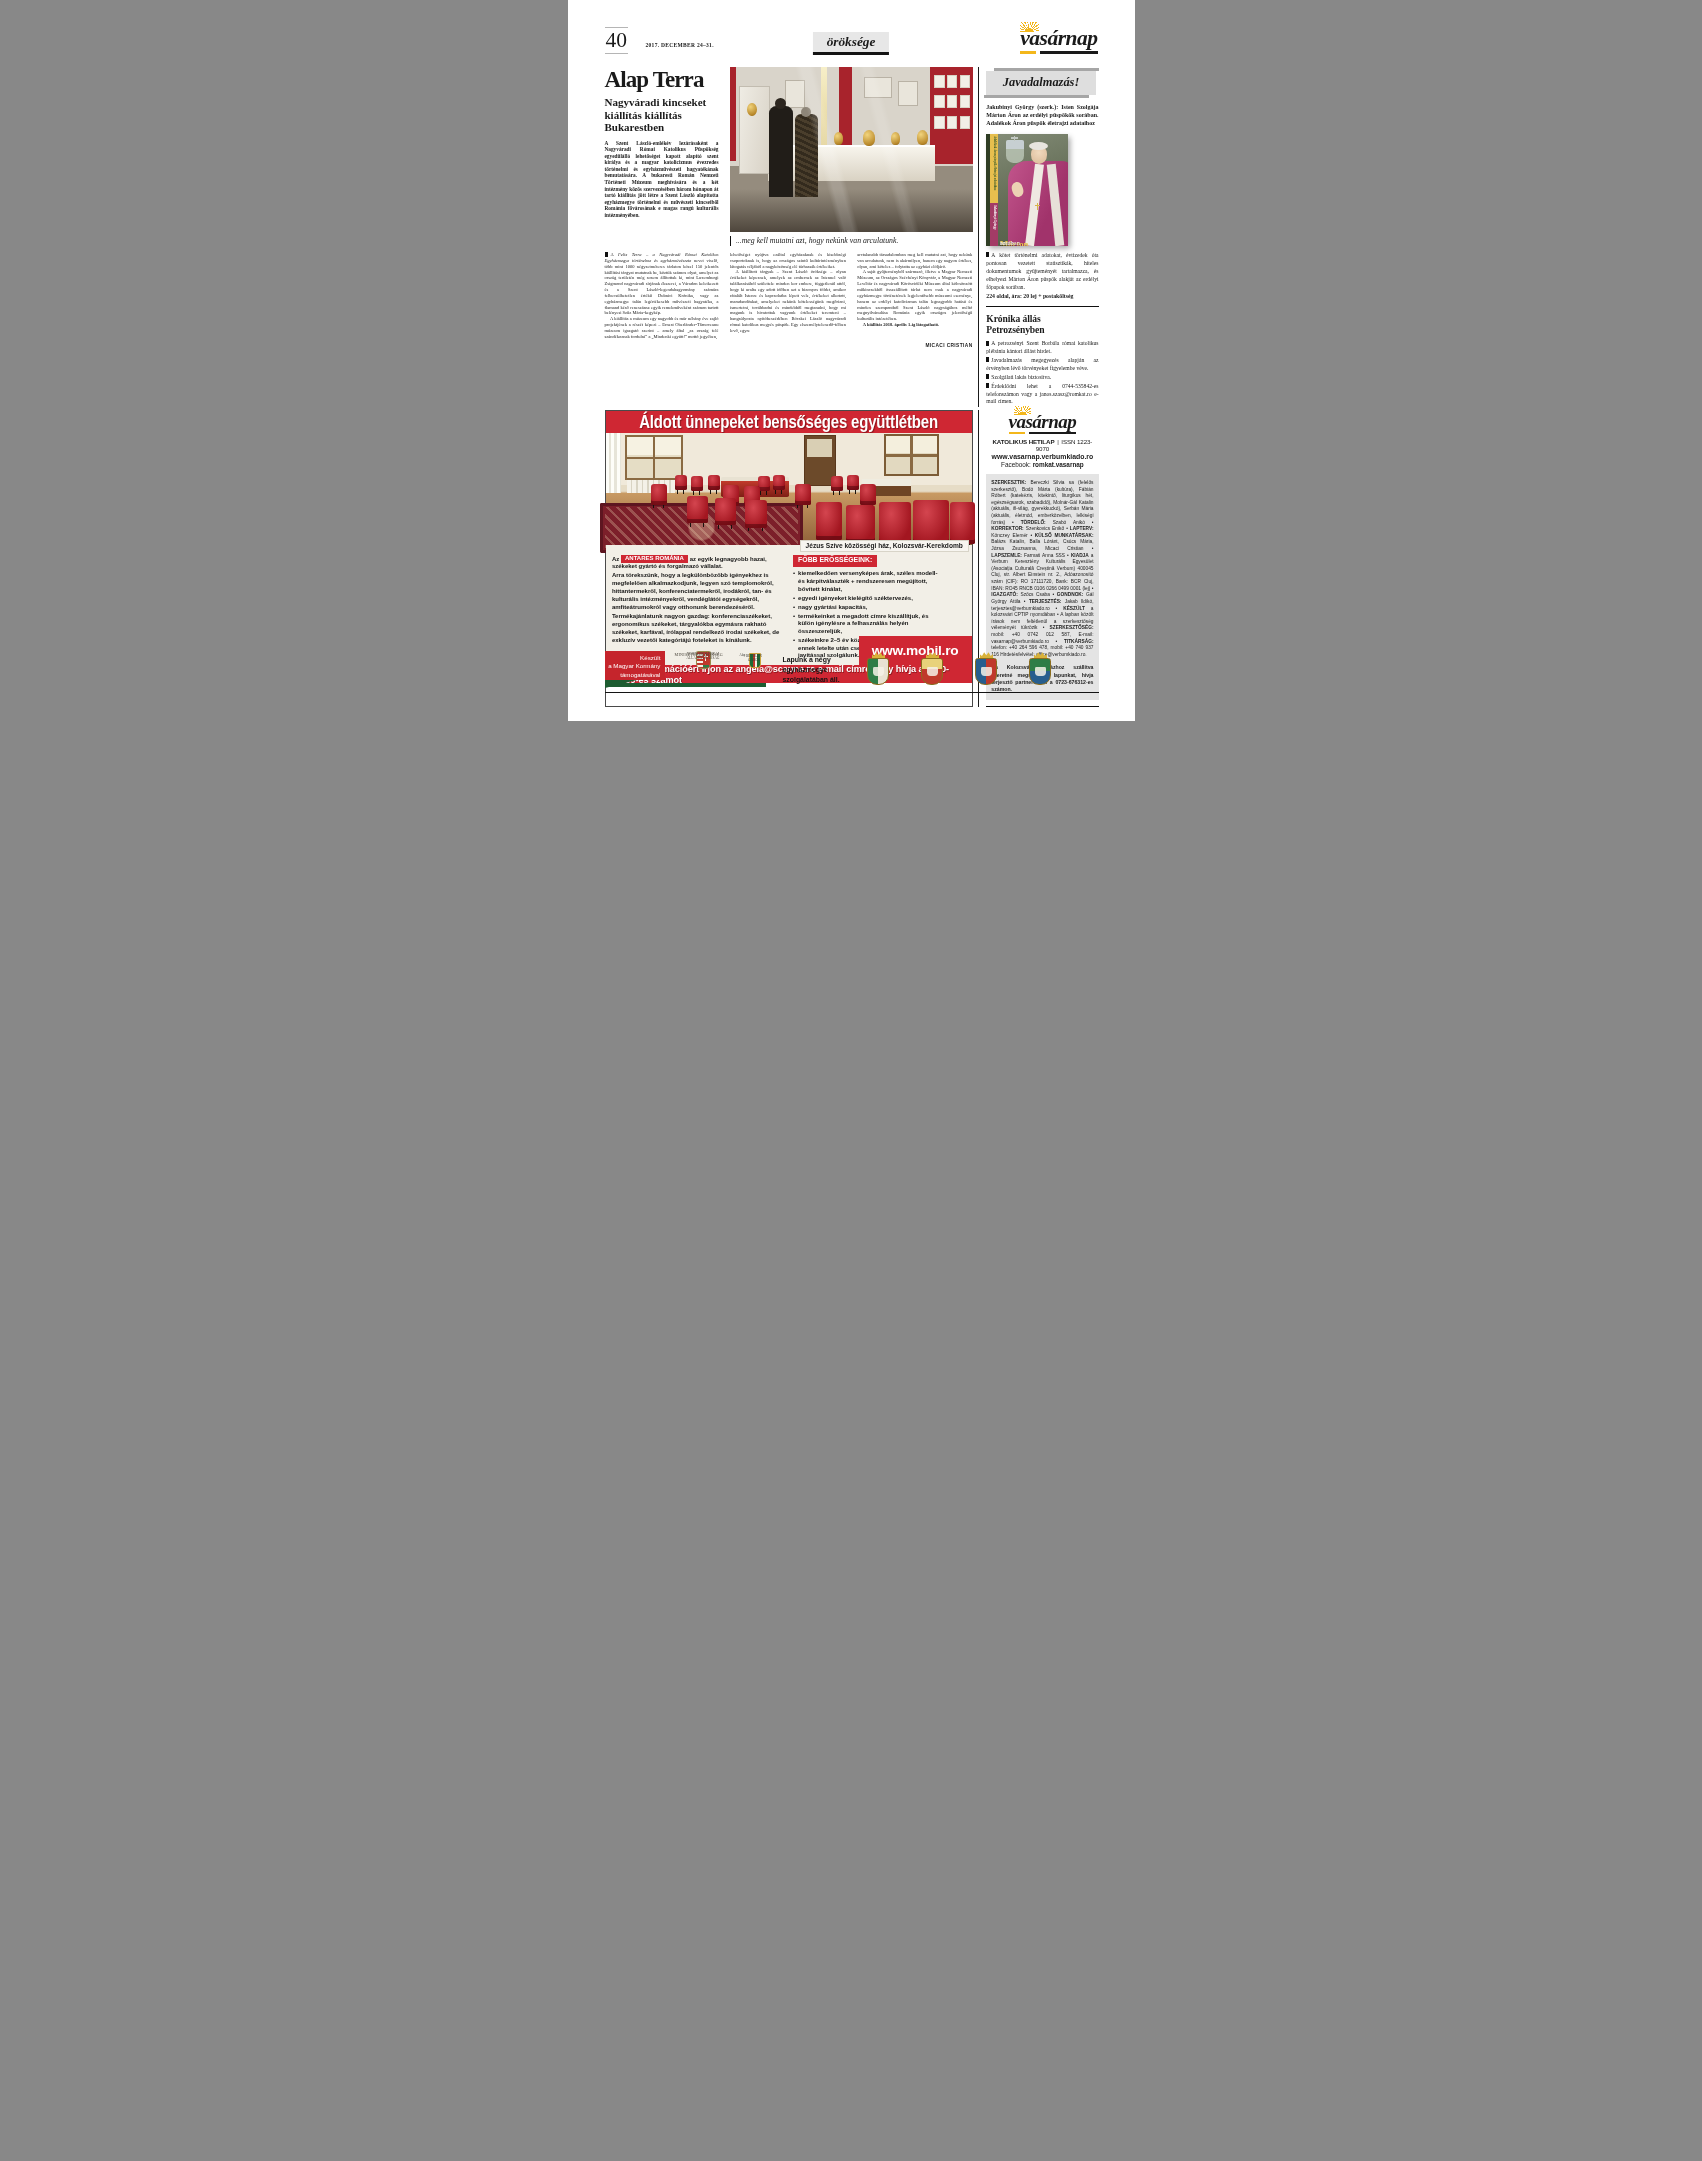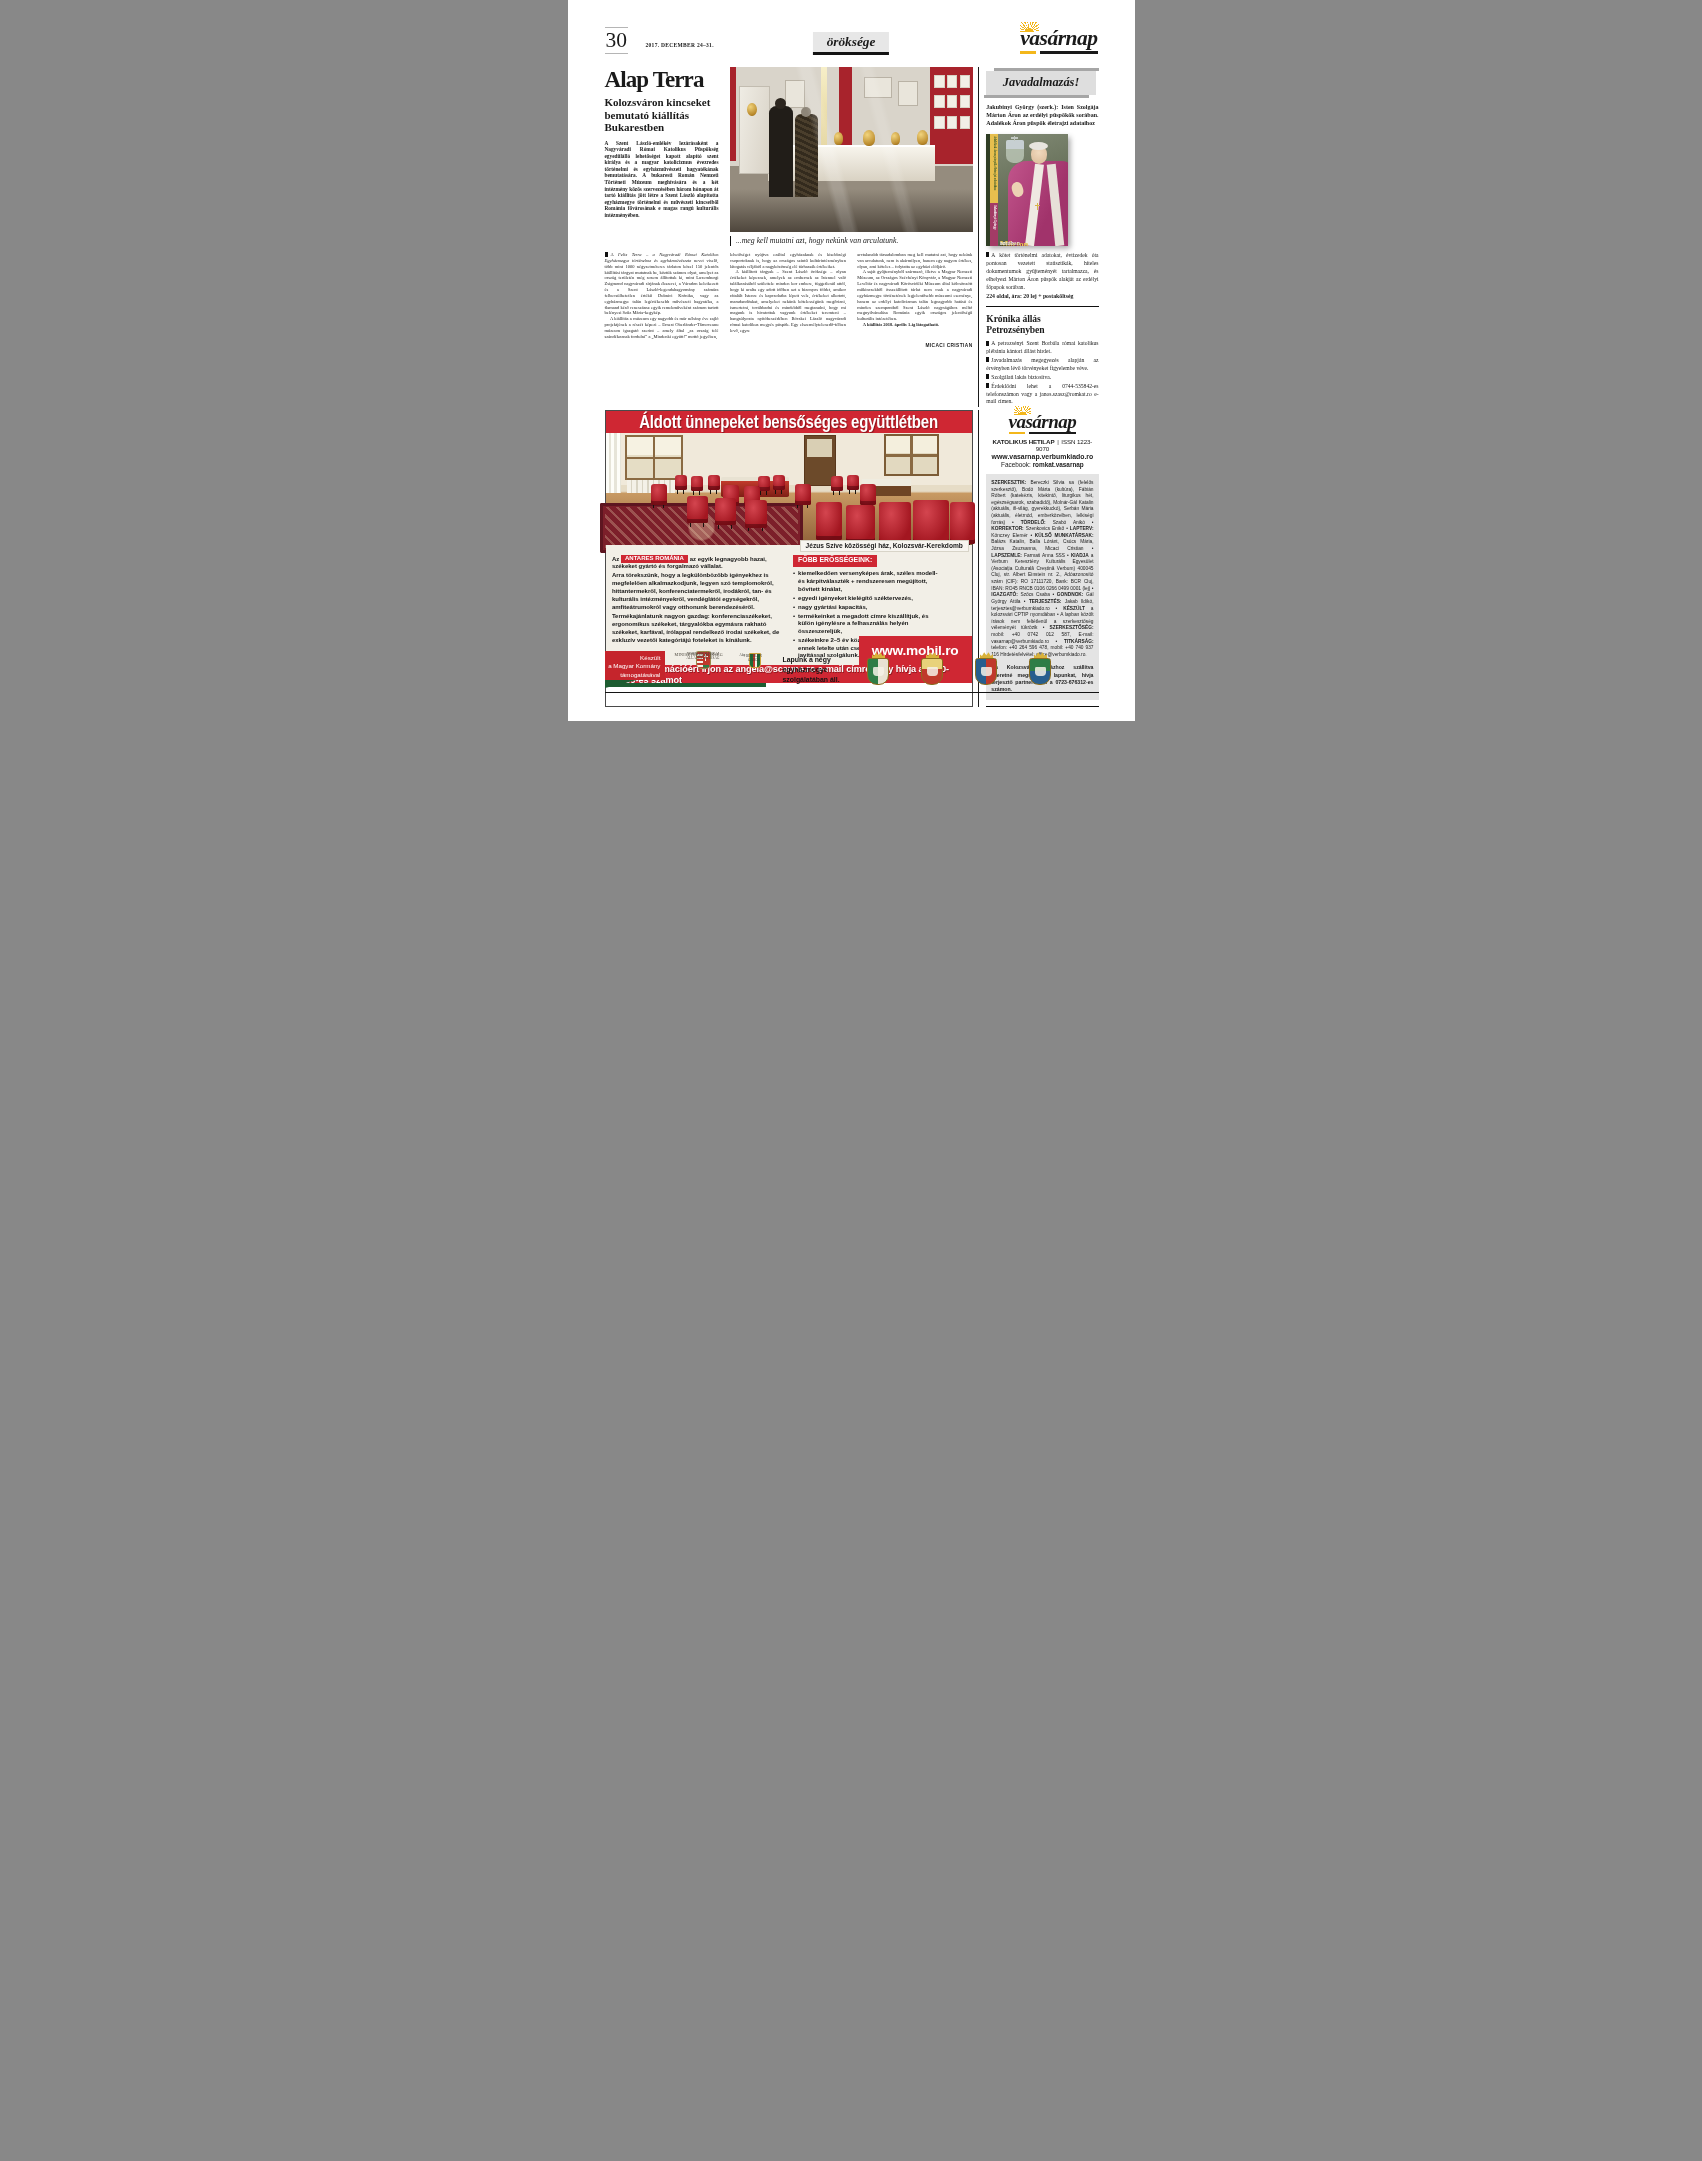--- a/index.html
+++ b/index.html
@@ -247,36 +247,36 @@
   .crest .bd{position:absolute;top:15.6px;left:6.4px;width:11px;height:8.2px;background:rgba(244,241,232,.85);
       border-radius:1.4px 1.4px 3.7px 3.7px;}
   .endrule{position:absolute;top:692px;left:37px;width:494px;height:1.4px;background:#141414;}
 </style>
 </head>
 <body>
 
 <div class="page">
 
   <div class="hdr">
-    <div class="pagenum">30</div>
+    <div class="pagenum">40</div>
     <div class="hdate">2017. DECEMBER 24–31.</div>
     <div class="aktualis">öröksége</div>
     <div class="vlogo hlogo">
       <span class="sun"></span>
       <span class="word">vasárnap</span>
       <span class="vrule"></span>
     </div>
   </div>
 
   <div class="topsec">
     <div class="article">
       <div class="rowA">
         <div class="leftcol">
           <h1 class="title">Alap Terra</h1>
-          <h2 class="subtitle">Kolozsváron kincseket bemutató kiállítás Bukarestben</h2>
+          <h2 class="subtitle">Nagyváradi kincseket kiállítás kiállítás Bukarestben</h2>
           <div class="lead">A Szent László-emlékév lezárásaként a Nagyváradi Római Katolikus Püspökség egyedülálló lehetőséget kapott alapító szent királya és a magyar katolicizmus évezredes történelmi és egyházművészeti hagyatékának bemutatására. A bukaresti Román Nemzeti Történeti Múzeum meghívására és a két intézmény közös szervezésében három hónapon át tartó kiállítás jött létre a Szent László alapította egyházmegye történelmi és művészeti kincseiből Románia fővárosának e magas rangú kulturális intézményében.</div>
         </div>
         <div class="photownd">
           <div class="mp">
             <div class="redL"></div>
             <div class="fr fr1"></div>
             <div class="fr fr2"></div>
             <div class="fr fr3"></div>
             <div class="lightbar"></div>
             <div class="colR"></div>

